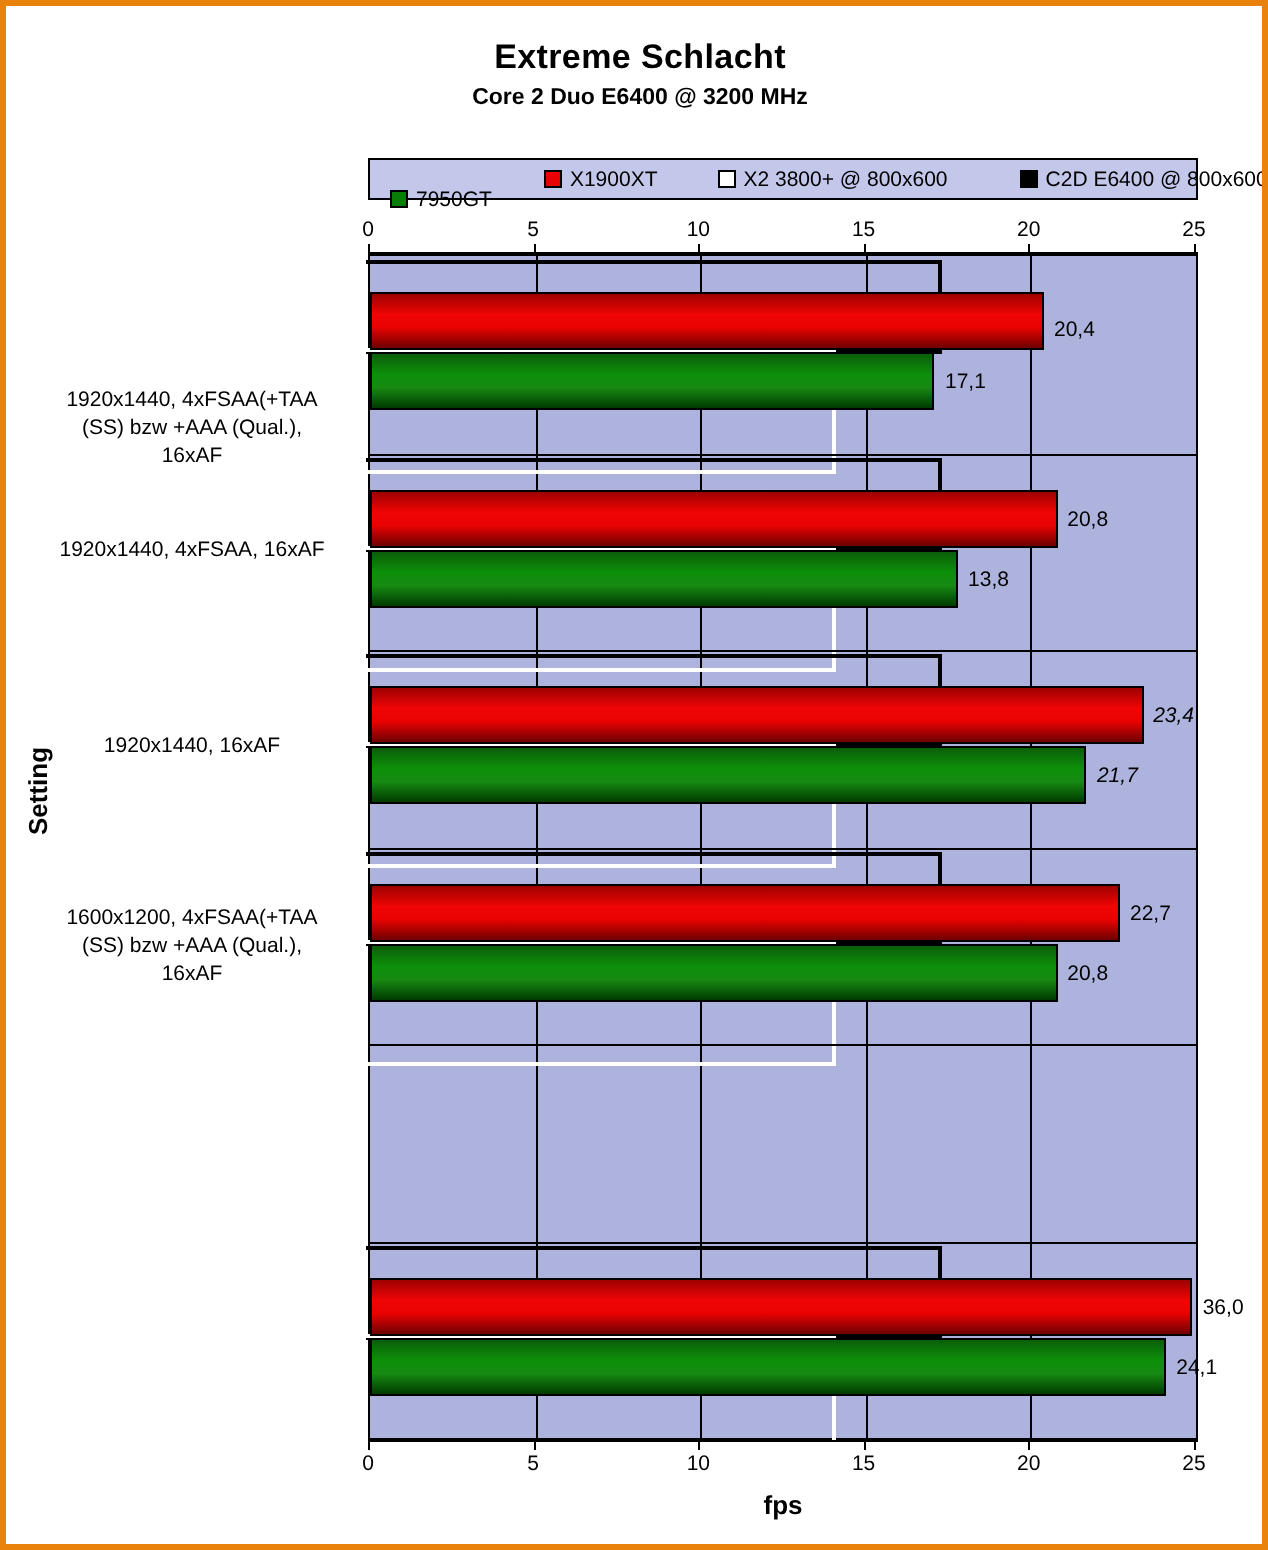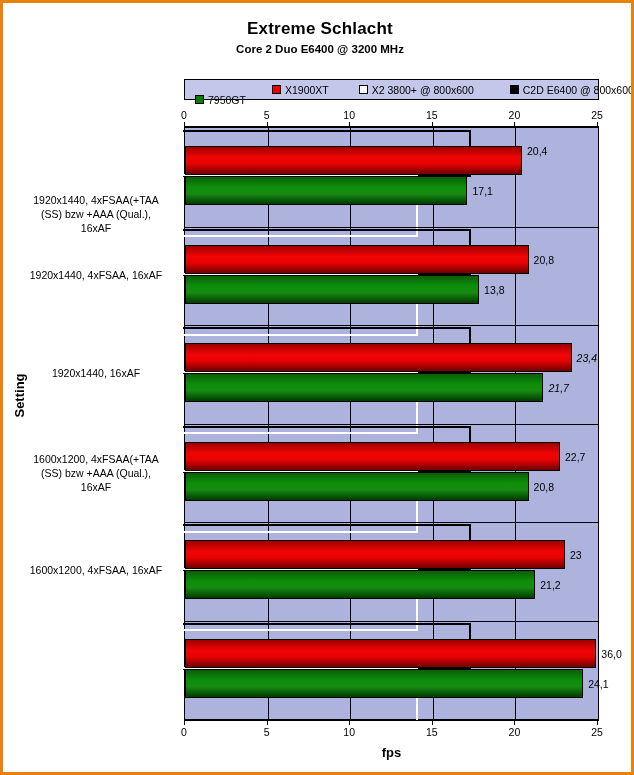--- a/index.html
+++ b/index.html
@@ -226,21 +226,21 @@
   <div id="plot">
       <div class="vgrid" style="left: 82.6px;"></div>
       <div class="vgrid" style="left: 165.2px;"></div>
       <div class="vgrid" style="left: 247.8px;"></div>
       <div class="vgrid" style="left: 330.4px;"></div>
       <div class="vgrid" style="left: 413px;"></div>
       <div class="group" style="top: 0px; height: 98.5px;">
         <div class="bar bar-black" style="left: -2px; top: 2px; width: 287.796px; height: 47px;"></div>
         <div class="bar bar-white" style="left: -2px; top: 46px; width: 234.932px; height: 63px;"></div>
         <div class="bar bar-red" style="left: 0px; top: 18px; width: 337.008px; height: 29px;"></div>
-        <div class="bar-label" style="left: 342.008px; top: 18px;">20,4</div>
+        <div class="bar-label" style="left: 342.008px; top: 32px;">20,4</div>
         <div class="bar bar-green" style="left: 0px; top: 48px; width: 282.492px; height: 29px;"></div>
         <div class="bar-label" style="left: 287.492px; top: 58px;">17,1</div>
       </div>
       <div class="group" style="top: 98.5px; height: 98.5px;">
         <div class="bar bar-black" style="left: -2px; top: 2px; width: 287.796px; height: 47px;"></div>
         <div class="bar bar-white" style="left: -2px; top: 46px; width: 234.932px; height: 63px;"></div>
         <div class="bar bar-red" style="left: 0px; top: 18px; width: 343.616px; height: 29px;"></div>
         <div class="bar-label" style="left: 348.616px; top: 28px;">20,8</div>
         <div class="bar bar-green" style="left: 0px; top: 48px; width: 294.056px; height: 29px;"></div>
         <div class="bar-label" style="left: 299.056px; top: 58px;">13,8</div>
@@ -257,28 +257,20 @@
       <div class="group-sep" style="top: 197px;"></div>
       <div class="group" style="top: 295.5px; height: 98.5px;">
         <div class="bar bar-black" style="left: -2px; top: 2px; width: 287.796px; height: 47px;"></div>
         <div class="bar bar-white" style="left: -2px; top: 46px; width: 234.932px; height: 63px;"></div>
         <div class="bar bar-red" style="left: 0px; top: 18px; width: 375.004px; height: 29px;"></div>
         <div class="bar-label" style="left: 380.004px; top: 28px;">22,7</div>
         <div class="bar bar-green" style="left: 0px; top: 48px; width: 343.616px; height: 29px;"></div>
         <div class="bar-label" style="left: 348.616px; top: 58px;">20,8</div>
       </div>
       <div class="group-sep" style="top: 295.5px;"></div>
-      <div class="group" style="top: 394px; height: 98.5px;">
-        <div class="bar bar-black" style="left: -2px; top: 2px; width: 287.796px; height: 47px;"></div>
-        <div class="bar bar-white" style="left: -2px; top: 46px; width: 234.932px; height: 63px;"></div>
-        <div class="bar bar-red" style="left: 0px; top: 18px; width: 379.96px; height: 29px;"></div>
-        <div class="bar-label" style="left: 384.96px; top: 28px;">23</div>
-        <div class="bar bar-green" style="left: 0px; top: 48px; width: 350.224px; height: 29px;"></div>
-        <div class="bar-label" style="left: 355.224px; top: 58px;">21,2</div>
-      </div>
       <div class="group-sep" style="top: 394px;"></div>
       <div class="group" style="top: 492.5px; height: 98.5px;">
         <div class="bar bar-black" style="left: -2px; top: 2px; width: 287.796px; height: 47px;"></div>
         <div class="bar bar-white" style="left: -2px; top: 46px; width: 234.932px; height: 63px;"></div>
         <div class="bar bar-red" style="left: 0px; top: 18px; width: 411.348px; height: 29px;"></div>
         <div class="bar-label" style="left: 416.348px; top: 28px;">36,0</div>
         <div class="bar bar-green" style="left: 0px; top: 48px; width: 398.132px; height: 29px;"></div>
         <div class="bar-label" style="left: 403.132px; top: 58px;">24,1</div>
       </div>
       <div class="group-sep" style="top: 492.5px;"></div>
@@ -293,23 +285,20 @@
       <div class="cat-label" style="top: 140.75px;">
         <div>1920x1440, 4xFSAA, 16xAF</div>
       </div>
       <div class="cat-label" style="top: 239.25px;">
         <div>1920x1440, 16xAF</div>
       </div>
       <div class="cat-label" style="top: 325px;">
         <div>1600x1200, 4xFSAA(+TAA</div>
         <div>(SS) bzw +AAA (Qual.),</div>
         <div>16xAF</div>
-      </div>
-      <div class="cat-label" style="top: 436.25px;">
-        <div>1600x1200, 4xFSAA, 16xAF</div>
       </div>
     </div>
 
   <div id="axis-bottom-line"></div>
   <div id="ticks-bottom">
       <div class="tick-label" style="left: 181px; top: 723px;">0</div>
       <div class="tick-mark" style="left: 181px; top: 718px;"></div>
       <div class="tick-label" style="left: 263.6px; top: 723px;">5</div>
       <div class="tick-mark" style="left: 263.6px; top: 718px;"></div>
       <div class="tick-label" style="left: 346.2px; top: 723px;">10</div>

